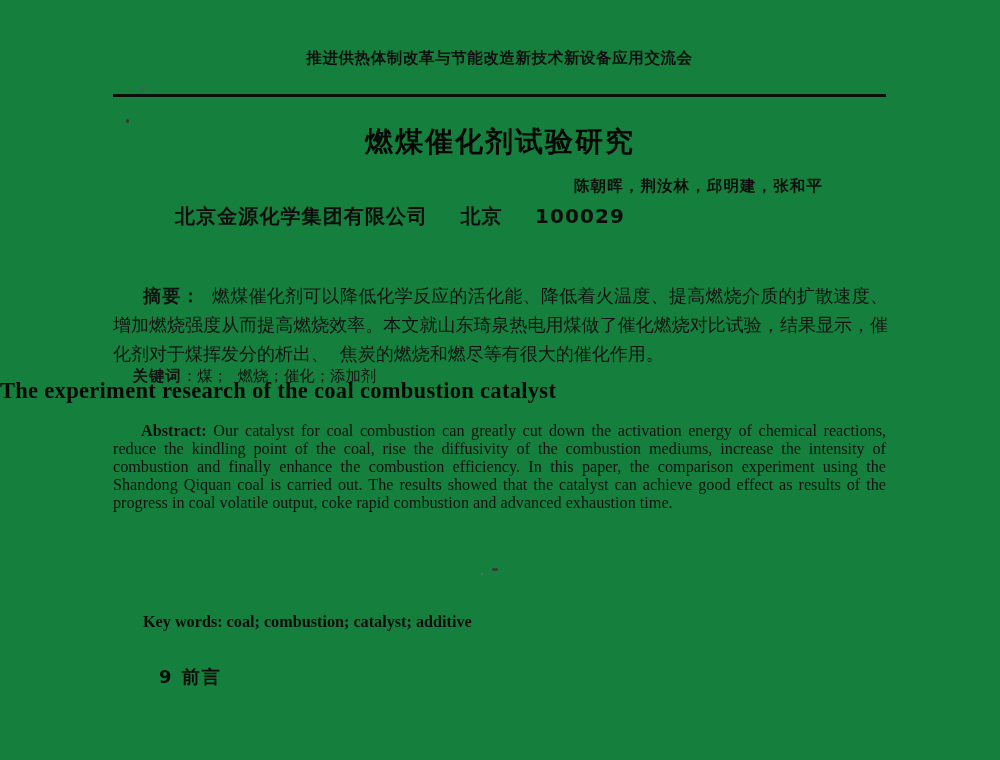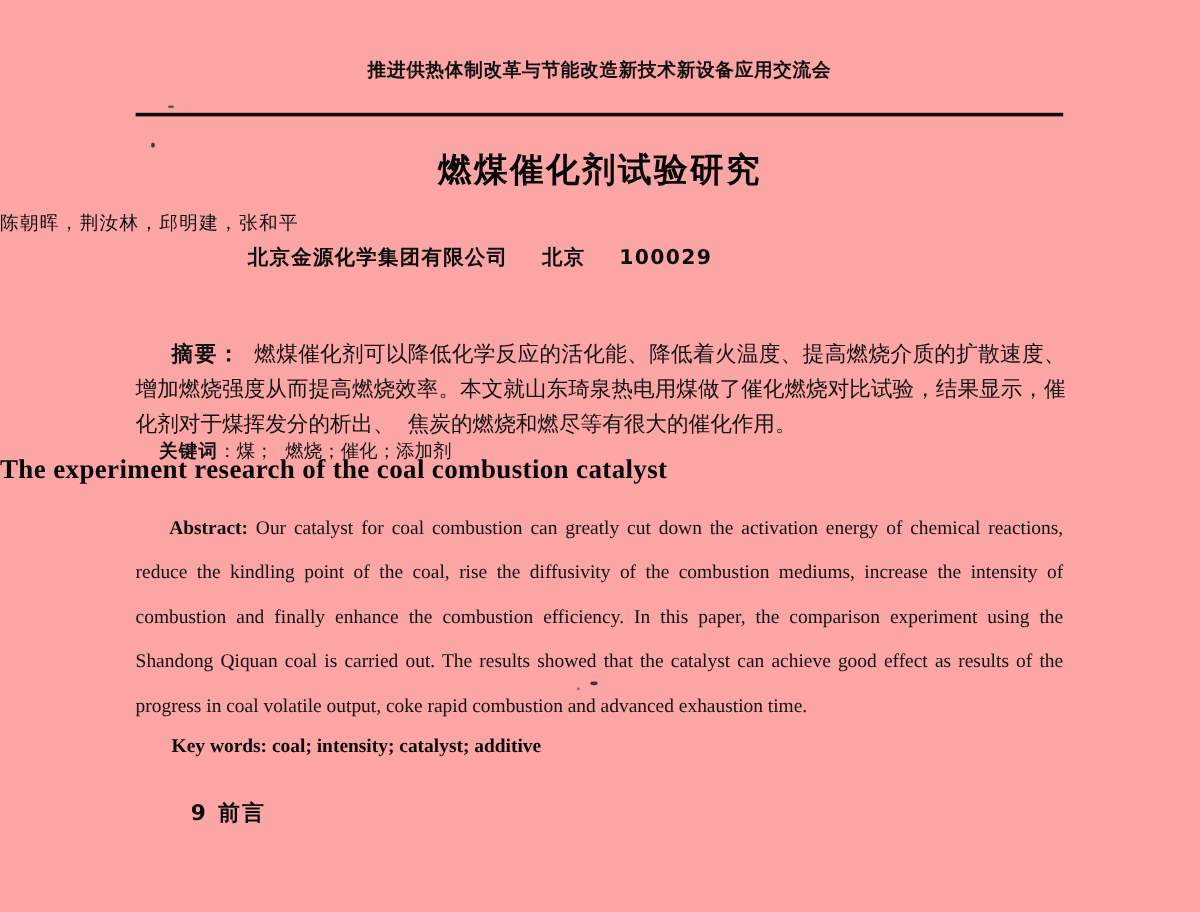--- a/index.html
+++ b/index.html
@@ -12,21 +12,21 @@
     height: 760px;
     overflow: hidden;
     font-family: "Liberation Serif", "DejaVu Serif", serif;
     color: #141414;
     position: relative;
   }
   .page {
     position: relative;
     width: 1000px;
     height: 760px;
-    background: #fca5a5;
+    background: #15803d;
   }
 
   
   .running-head {
     position: absolute;
     top: 48px;
     left: 113px;
     width: 773px;
     text-align: center;
     font-family: "DejaVu Sans", "Liberation Sans", sans-serif;
@@ -56,36 +56,36 @@
     font-weight: 700;
     font-size: 28px;
     letter-spacing: 2px;
     color: #070707;
   }
   .authors {
     position: absolute;
     top: 176px;
     left: 0;
     width: 823px;
-    text-align: left;
-    font-family: "DejaVu Sans", "Liberation Sans", sans-serif;
-    font-weight: 400;
+    text-align: right;
+    font-family: "DejaVu Sans", "Liberation Sans", sans-serif;
+    font-weight: 700;
     font-size: 15.5px;
     letter-spacing: 1.1px;
     color: #0d0d0d;
   }
   .affiliation {
     position: absolute;
     top: 203px;
     left: 0;
     width: 800px;
     text-align: center;
     font-family: "DejaVu Sans", "Liberation Sans", sans-serif;
     font-weight: 700;
-    font-size: 17px;
+    font-size: 20px;
     letter-spacing: 1.1px;
     color: #0d0d0d;
     white-space: pre;
   }
 
   
   .cn-abstract {
     position: absolute;
     top: 247px;
     left: 113px;
@@ -135,21 +135,21 @@
   }
 
   
   .en-abstract {
     position: absolute;
     top: 422px;
     left: 113px;
     width: 773px;
     font-family: "Liberation Serif", "DejaVu Serif", serif;
     font-size: 16.2px;
-    line-height: 37px;
+    line-height: 18px;
     text-align: justify;
     color: #111111;
     text-indent: 28px;
   }
   .en-abstract .lead {
     font-weight: 700;
   }
   .en-keywords {
     position: absolute;
     top: 613px;
@@ -219,21 +219,21 @@
   <div class="cn-keywords">
     <span class="lead">关键词</span><span>：煤；  燃烧；催化；添加剂</span>
   </div>
 
   <div class="en-title">The experiment research of the coal combustion catalyst</div>
 
   <div class="en-abstract">
     <span class="lead">Abstract:</span><span>  Our catalyst for coal combustion can greatly cut down the activation energy of chemical reactions, reduce the kindling point of the coal, rise the diffusivity of the combustion mediums, increase the intensity of combustion and finally enhance the combustion efficiency.   In this paper, the comparison experiment using the Shandong Qiquan coal is carried out. The results showed that the catalyst can achieve good effect as results of the progress in coal volatile output, coke rapid combustion and advanced exhaustion time.</span>
   </div>
 
-  <div class="en-keywords">Key words: coal; intensity; catalyst; additive</div>
+  <div class="en-keywords">Key words: coal; combustion; catalyst; additive</div>
 
   <div class="section-heading">9 前言</div>
 
 
   <div class="speck s1"></div>
   <div class="speck s2"></div>
   <div class="speck s3"></div>
   <div class="speck s4"></div>
 
 </div>

